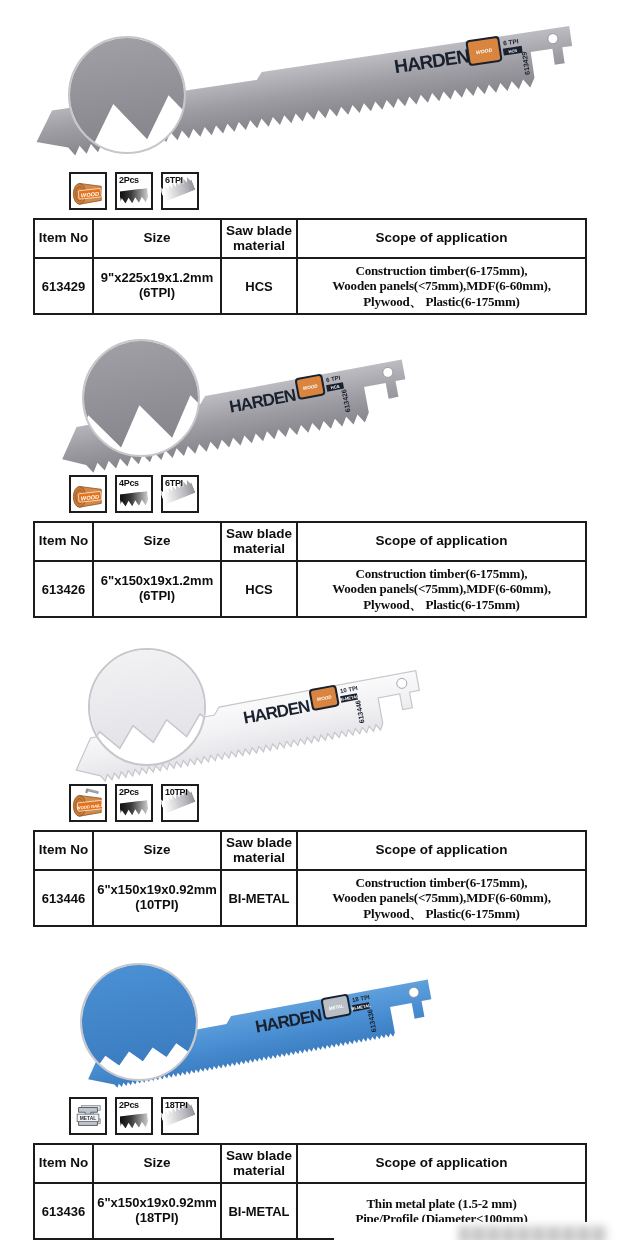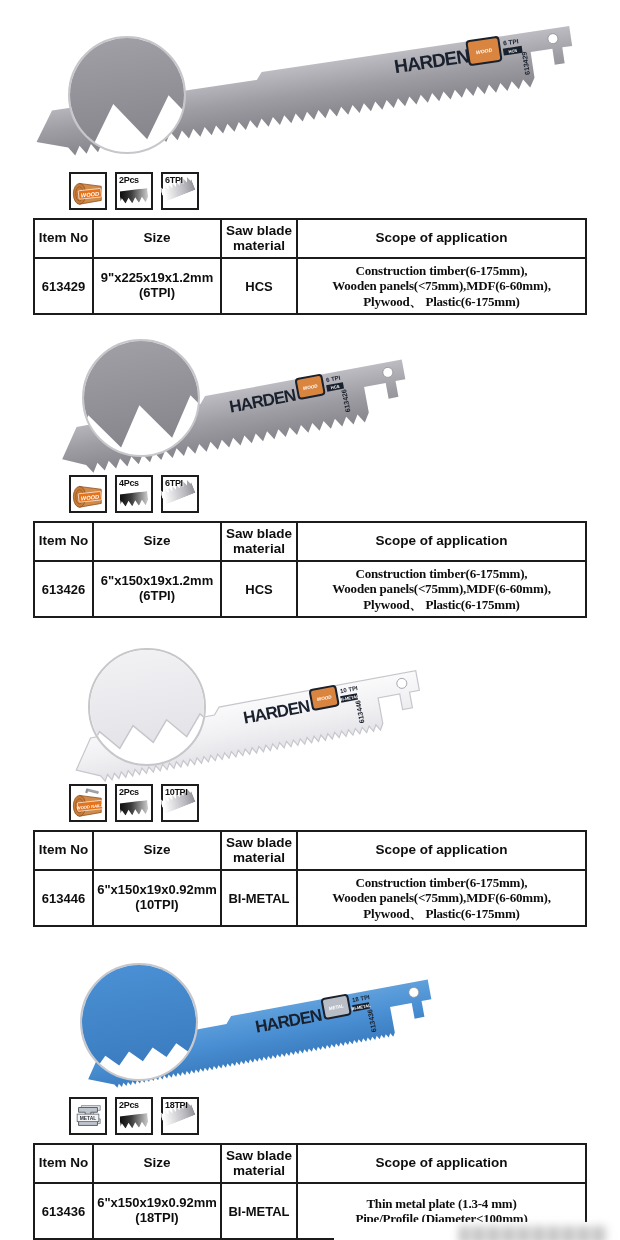--- a/index.html
+++ b/index.html
@@ -376,21 +376,21 @@
           <th>Scope of application</th>
         </tr>
         <tr>
           <td>613436</td>
           <td class="size-cell">
             <div>6"x150x19x0.92mm</div>
             <div>(18TPI)</div>
           </td>
           <td>BI-METAL</td>
           <td class="scope-cell">
-            <div>Thin metal plate (1.3-4 mm)</div>
+            <div>Thin metal plate (1.5-2 mm)</div>
             <div>Pipe/Profile (Diameter&lt;100mm)</div>
           </td>
         </tr>
       </tbody>
         </table>
       <div class="wm">
         <div class="wm-blur"></div>
       </div>
     </div>
   </section>

